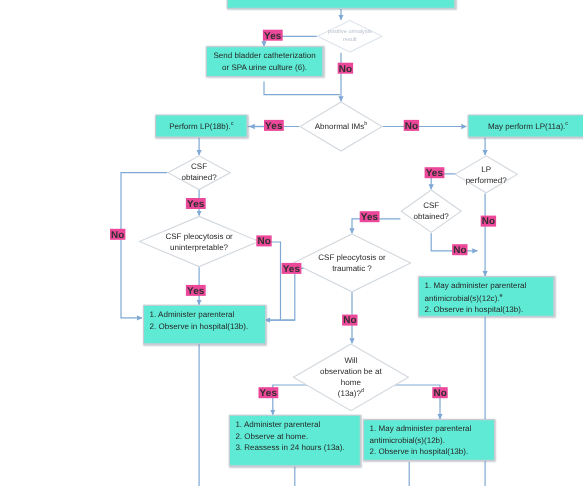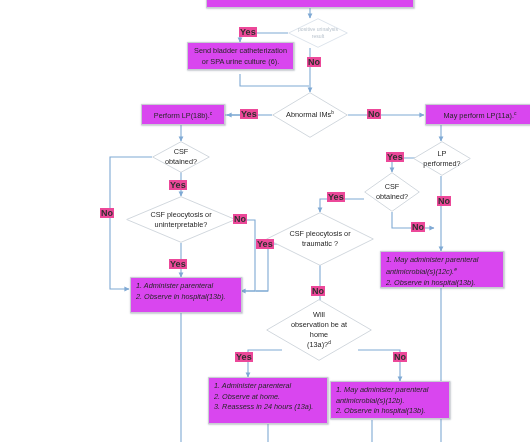--- a/index.html
+++ b/index.html
@@ -18,32 +18,32 @@
     position:absolute;
     left:0;top:0;
     width:530px;height:442px;
     pointer-events:none;
   }
 
   
   .box{
     position:absolute;
     box-sizing:border-box;
-    background:#d946ef;
+    background:#5eead4;
     border:1px solid #c8ccd2;
     border-radius:1px;
     box-shadow:0.7px 0.7px 1.6px rgba(120,130,145,0.40);
     font-size:7.3px;
     line-height:1.45;
     color:#262626;
     padding:3px 5px;
     z-index:3;
   }
   .box.center{ text-align:center; }
-  .box .ol{ margin:0; padding:0; list-style:none;font-style:italic; }
+  .box .ol{ margin:0; padding:0; list-style:none; }
   .box .ol li{
     padding-left:9px;
     text-indent:-9px;
     white-space:nowrap;
   }
   .box .oneline{ white-space:nowrap; }
 
   
   .dia{
     position:absolute;
@@ -256,21 +256,21 @@
   </div>
 
   <div class="box" style="left:380px; top:251px; width:124px; height:37px;">
     <ul class="ol">
       <li>1. May administer parenteral</li>
       <li><span>    antimicrobial(s)(12c).</span><sup>e</sup></li>
       <li>2. Observe in hospital(13b).</li>
     </ul>
   </div>
 
-  <div class="dia" style="left:266px; top:299px; width:106px; height:62px;">
+  <div class="dia" style="left:266px; top:312px; width:106px; height:62px;">
     <svg class="shape" viewBox="0 0 106 62" preserveAspectRatio="none">
       <polygon points="53,0.7 105.3,31 53,61.3 0.7,31" fill="#ffffff" stroke="#d2d8de" stroke-width="1"></polygon>
     </svg>
     <div class="txt">
       <span>Will</span><br>
       <span>observation be at</span><br>
       <span>home</span><br>
       <span>(13a)?</span><sup>d</sup>
     </div>
   </div>

